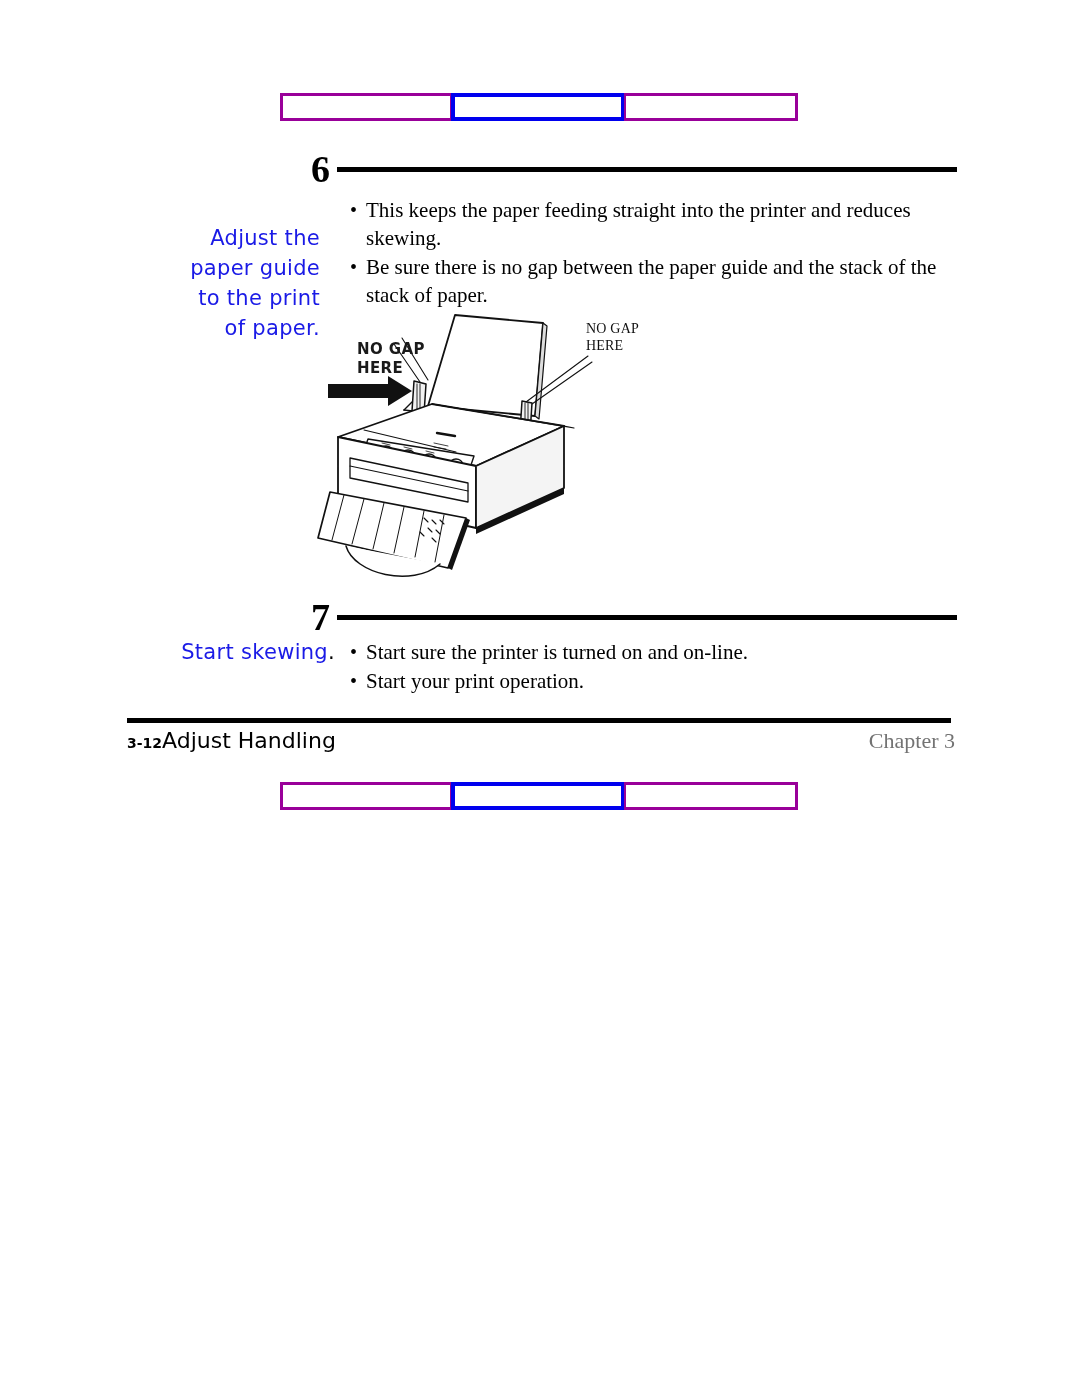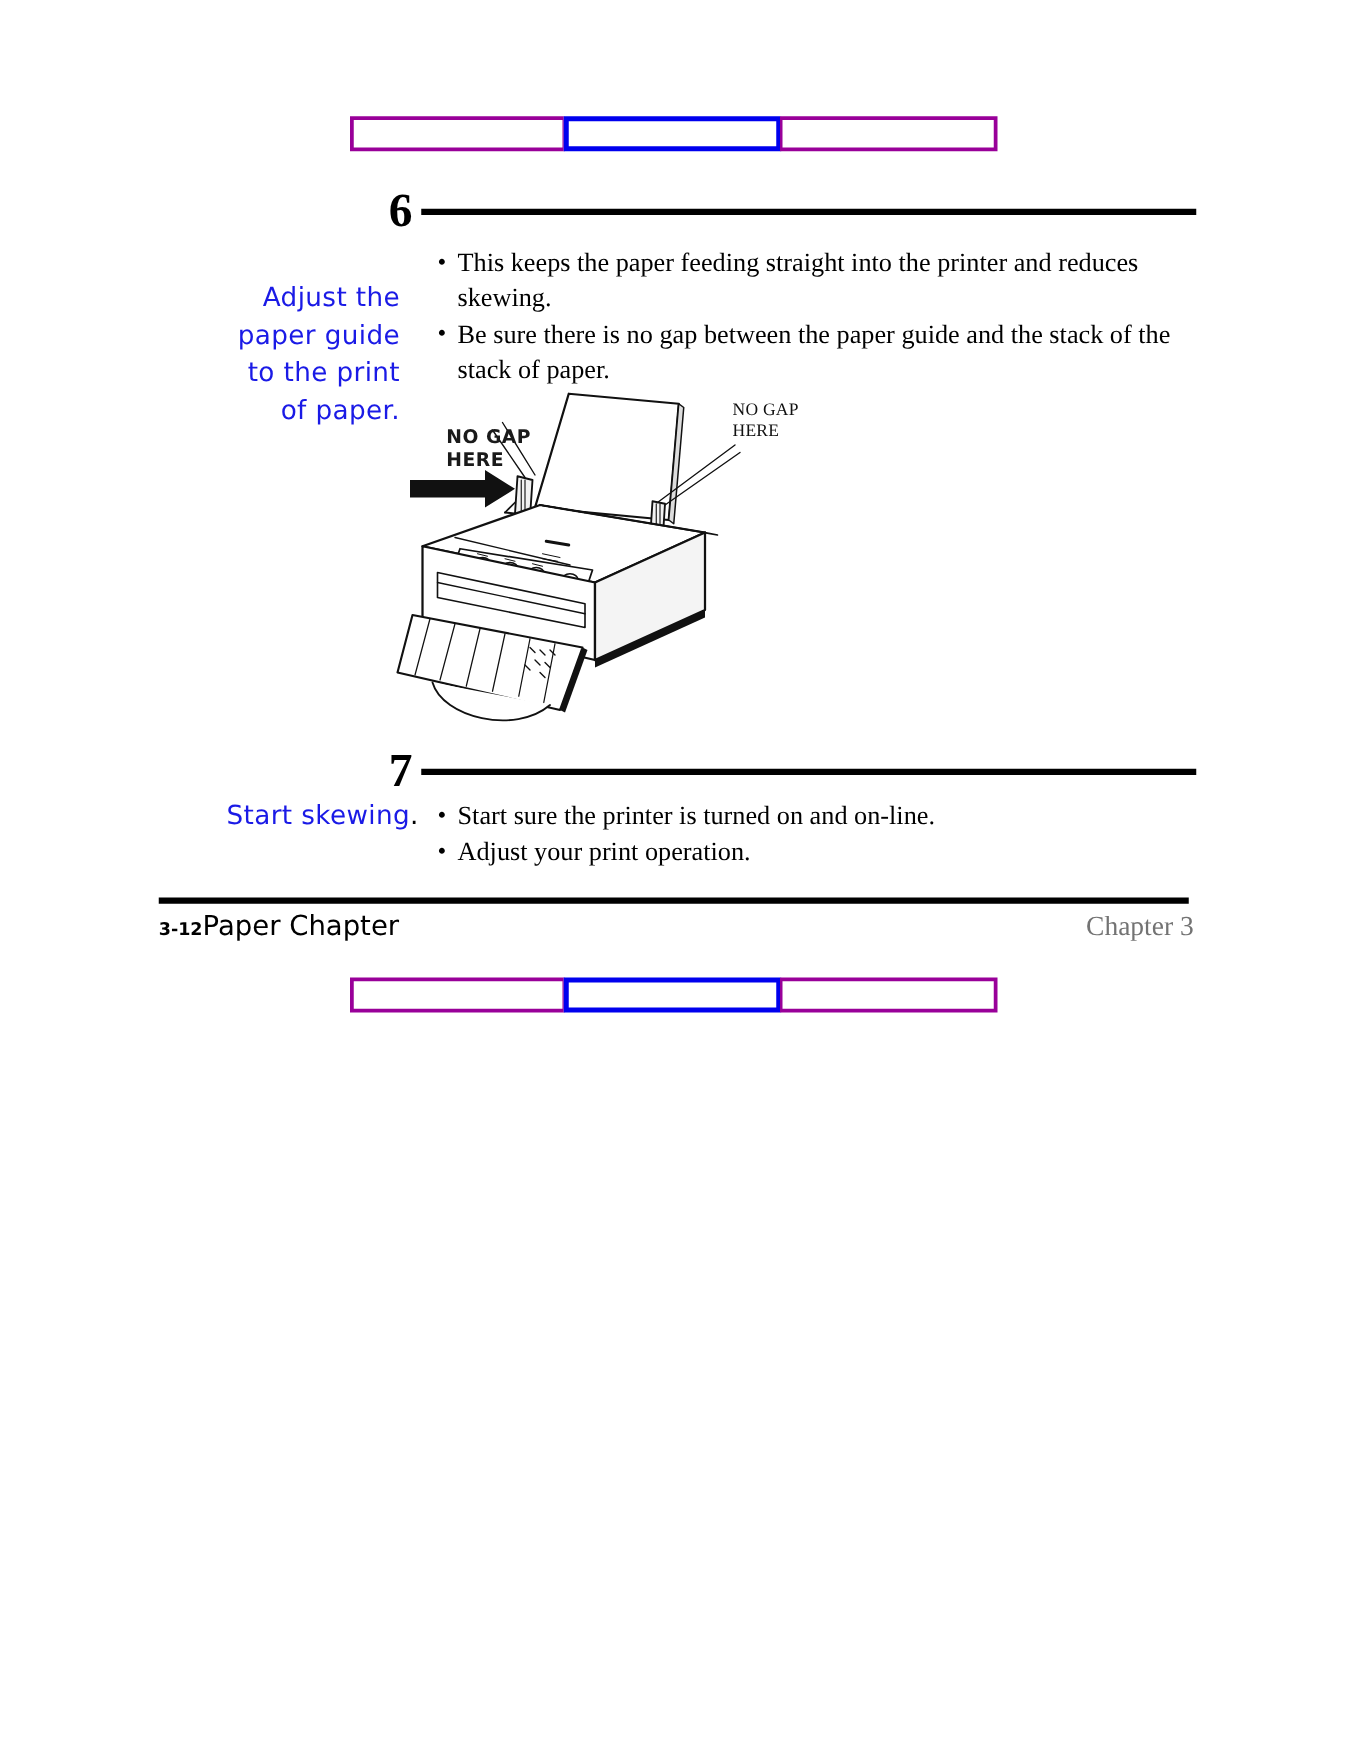--- a/index.html
+++ b/index.html
@@ -318,27 +318,27 @@
     <span>Start skewing</span><span class="dot">.</span>
   </div>
 
   <div class="body-block body-7">
     <div class="bullet-row">
       <span class="bullet-dot">•</span>
       <span class="bullet-text">Start sure the printer is turned on and on-line.</span>
     </div>
     <div class="bullet-row">
       <span class="bullet-dot">•</span>
-      <span class="bullet-text">Adjust your print operation.</span>
+      <span class="bullet-text">Start your print operation.</span>
     </div>
   </div>
 
   <div class="footer-rule"></div>
   <div class="footer">
-    <div class="footer-left"><span class="pg">3-12</span><span>Paper Chapter</span></div>
+    <div class="footer-left"><span class="pg">3-12</span><span>Adjust Handling</span></div>
     <div class="footer-right">Chapter 3</div>
   </div>
 
   <div class="deco-bar bottom">
     <div class="seg purple-l"></div>
     <div class="seg blue-m"></div>
     <div class="seg purple-r"></div>
   </div>
 
 </div>

